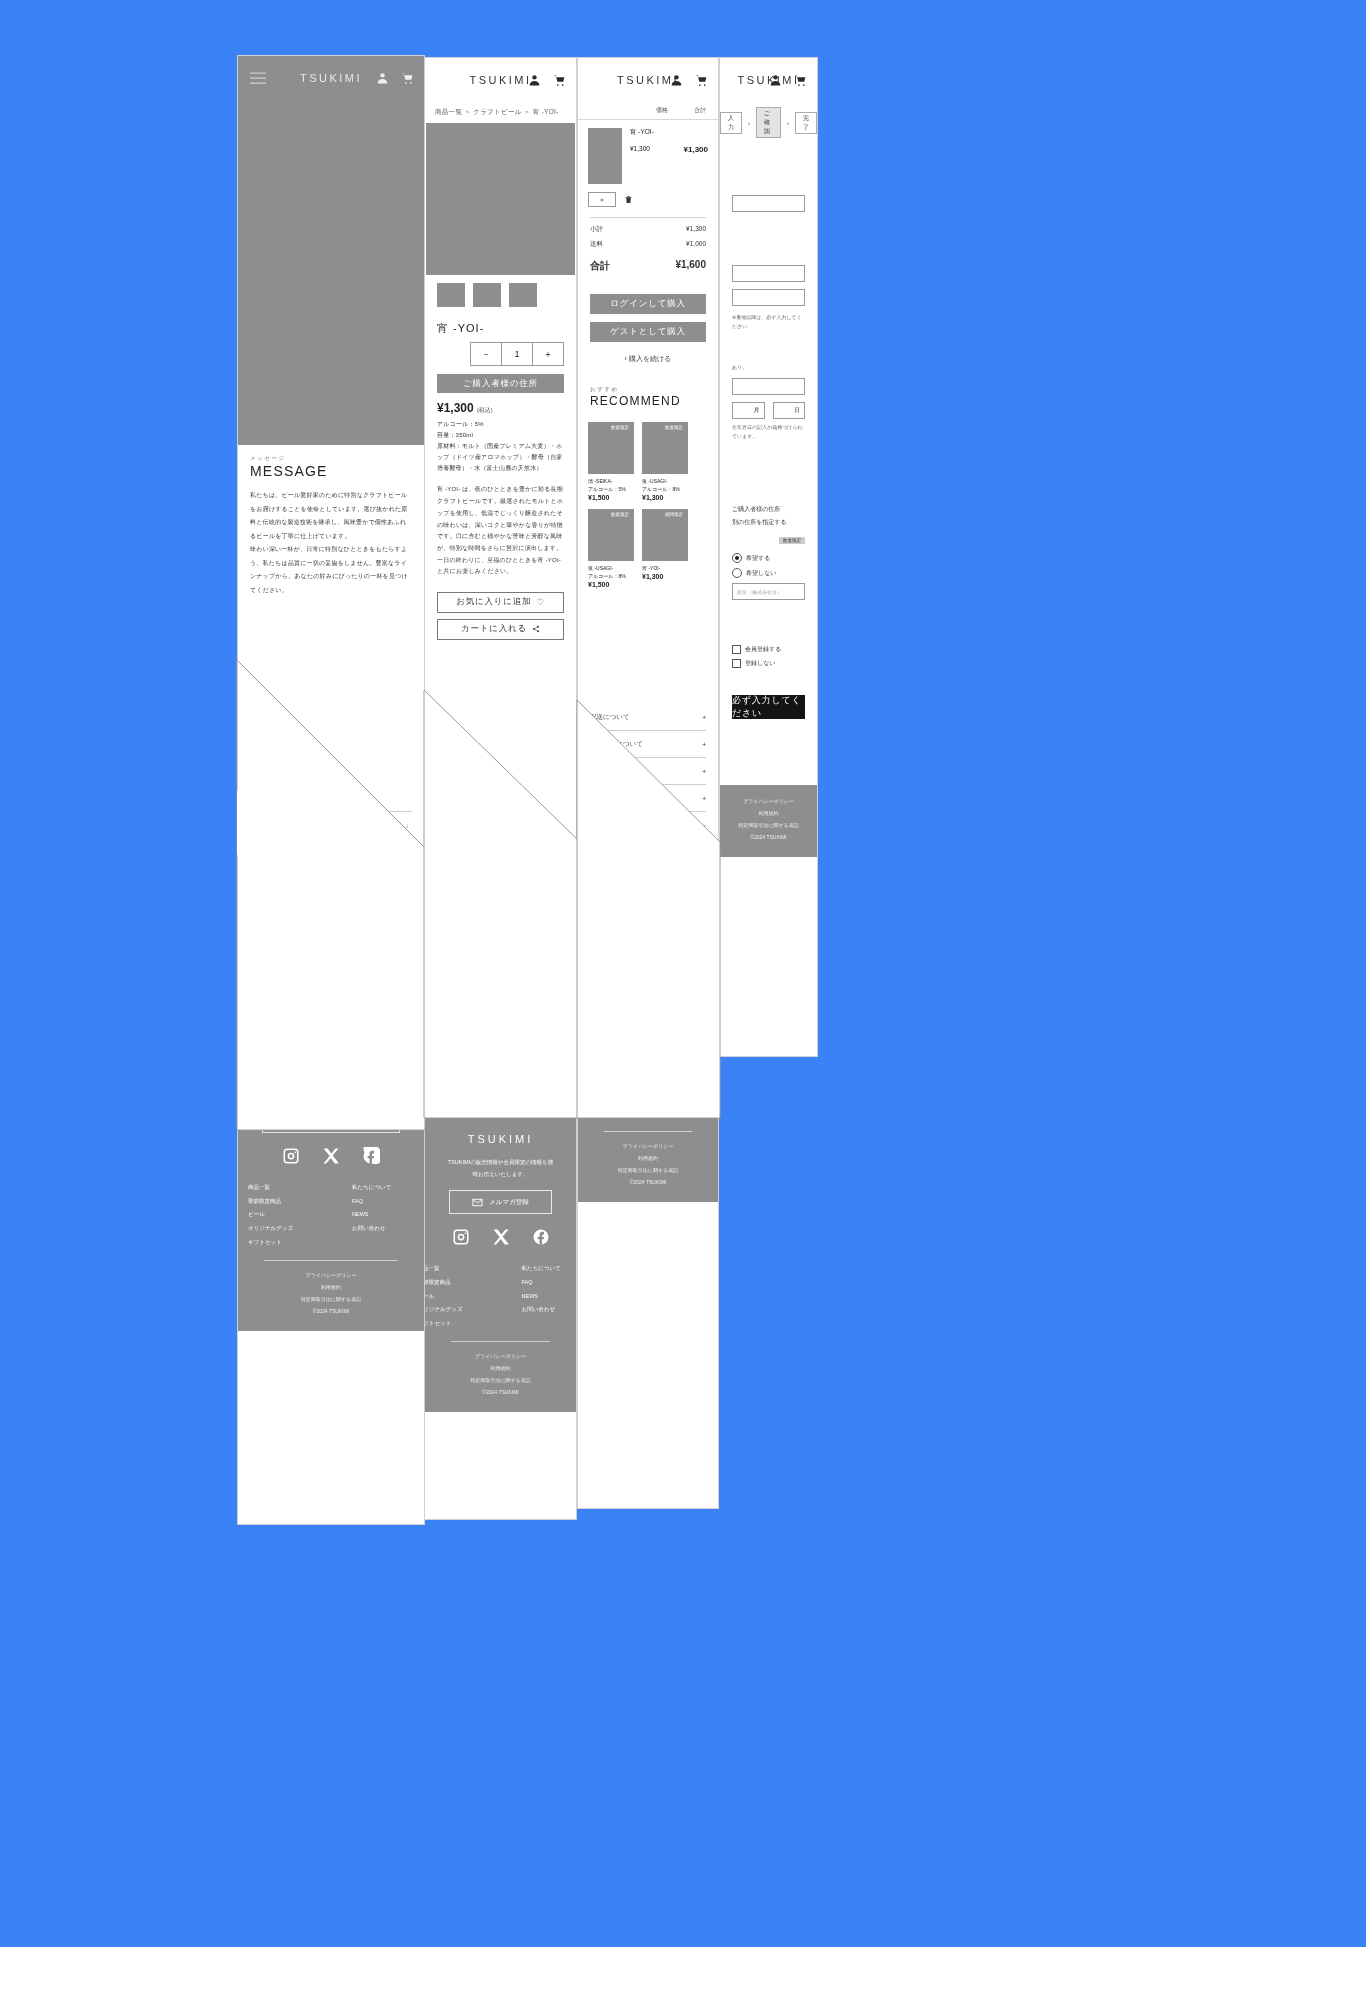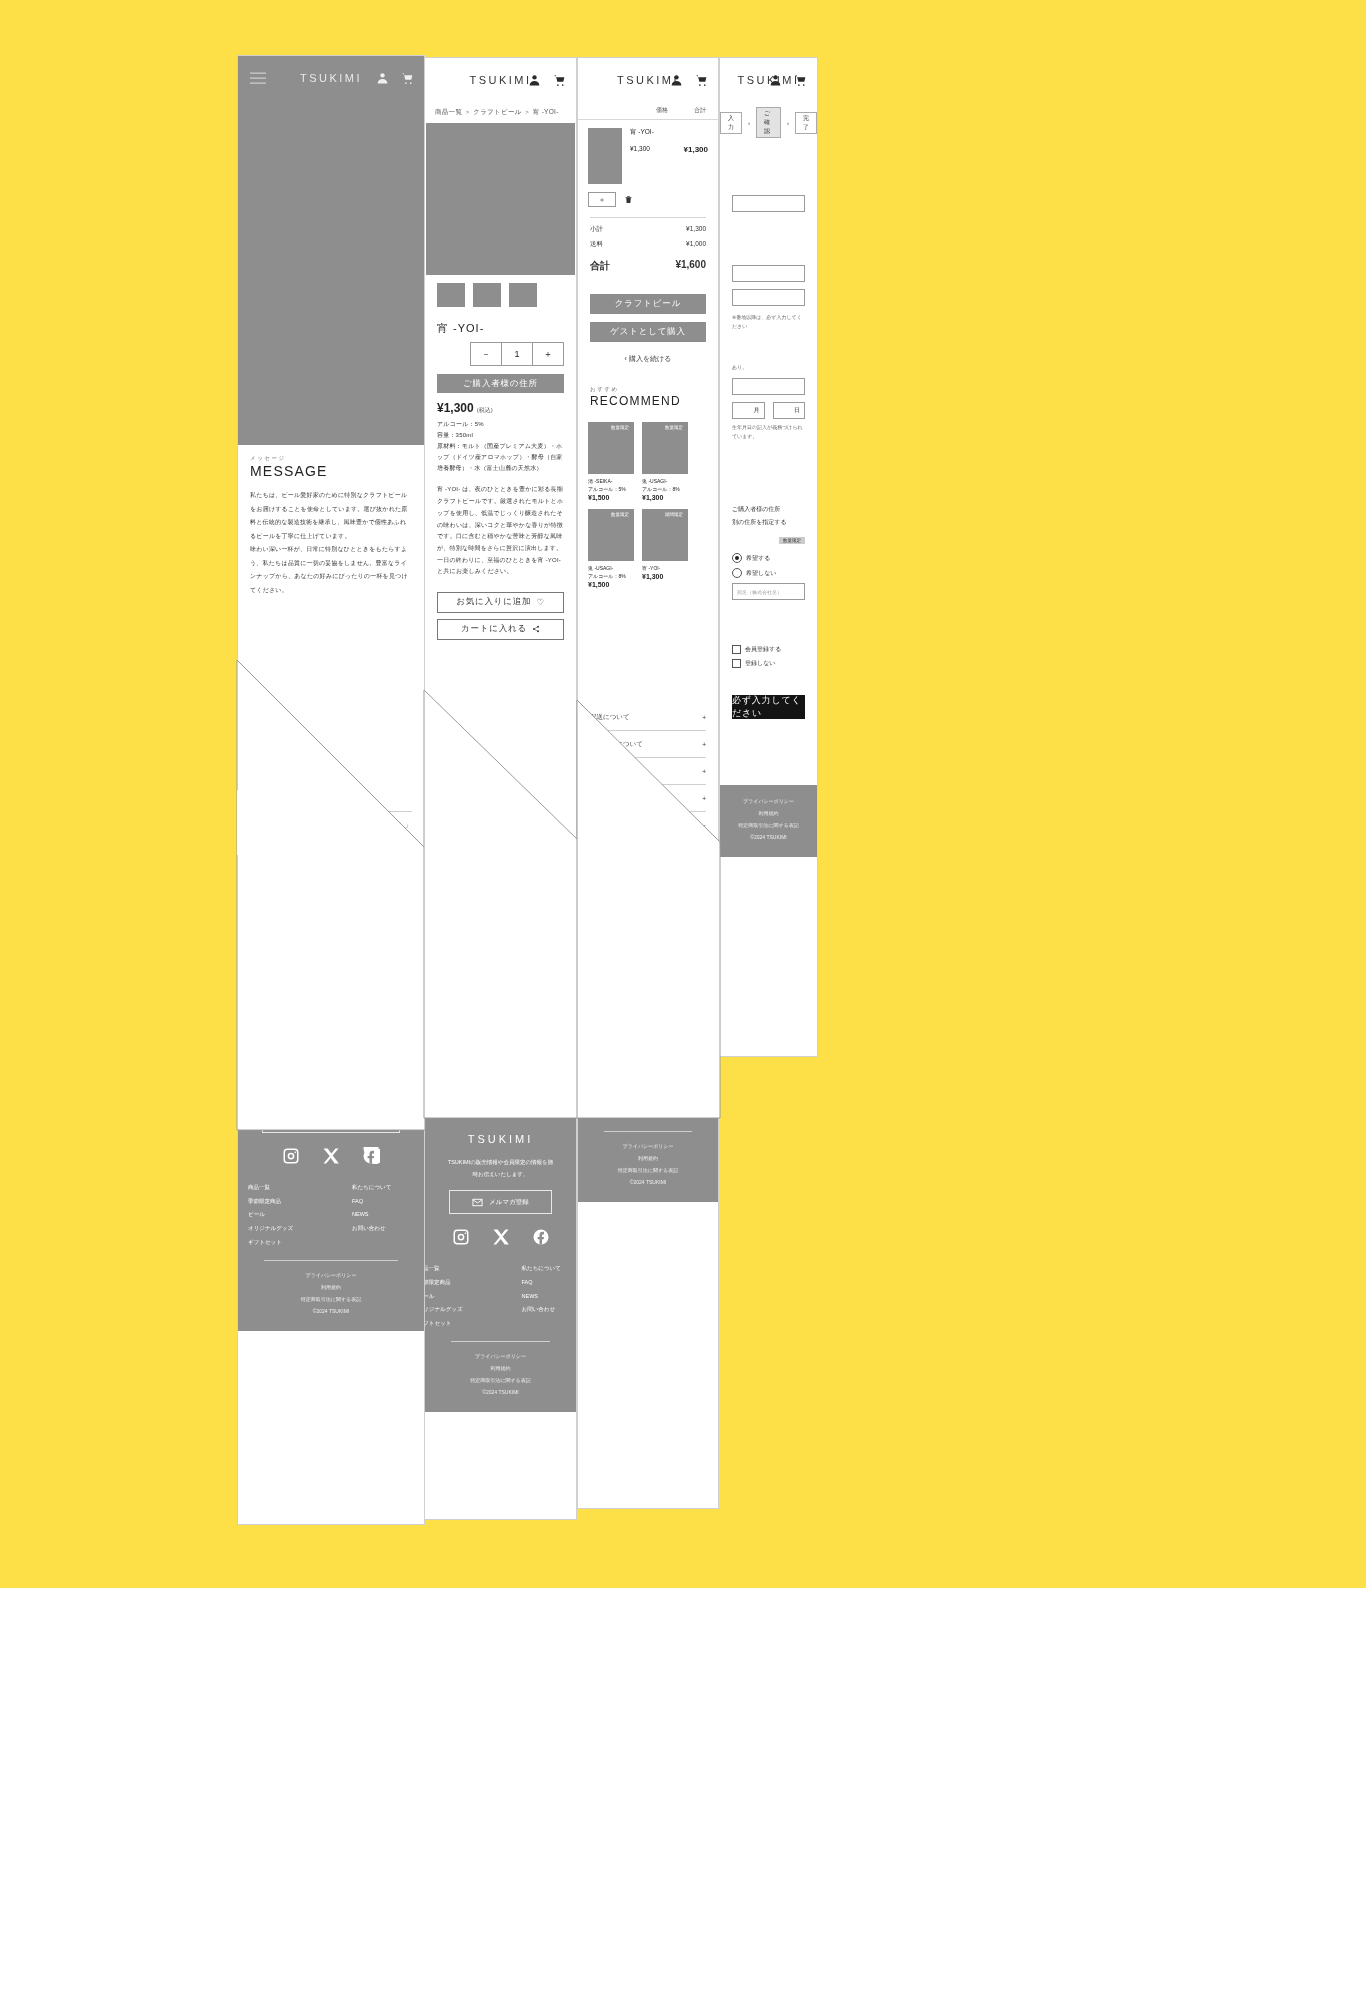--- a/index.html
+++ b/index.html
@@ -1,17 +1,17 @@
 <!DOCTYPE html>
 <html lang="ja"><head>
 <meta charset="utf-8">
 <style>
   html,body{margin:0;padding:0;background:#fff;}
   body{font-family:"Liberation Sans","DejaVu Sans",sans-serif;color:#222;}
-  #stage{position:relative;width:1366px;height:1588px;overflow:hidden;background:#fde047;}
+  #stage{position:relative;width:1366px;height:1947px;overflow:hidden;background:#3b82f6;}
 
   .screen{position:absolute;background:#fff;box-sizing:border-box;}
   .screen .inner{position:relative;width:100%;height:100%;overflow:hidden;}
 
   .hdr{position:relative;height:44px;display:flex;align-items:center;justify-content:center;}
   .hdr.gray{background:#8e8e8e;}
   .hdr .brand{font-size:11px;letter-spacing:2.5px;color:#333;}
   .hdr.gray .brand{color:#e9e9e9;}
   .hdr .hicons{position:absolute;right:10px;top:50%;transform:translateY(-50%);display:flex;gap:12px;align-items:center;}
   .hdr .hamb{position:absolute;left:12px;top:50%;transform:translateY(-50%);width:16px;}
@@ -350,21 +350,21 @@
           <span>¥1,300</span>
         </div>
       <div class="cartline">
           <span>送料</span>
           <span>¥1,000</span>
         </div>
       <div class="cartline big">
           <span>合計</span>
           <span>¥1,600</span>
         </div>
-      <div class="btn btn-gray" style="height:20px;margin-top:14px;">クラフトビール</div>
+      <div class="btn btn-gray" style="height:20px;margin-top:14px;">ログインして購入</div>
       <div class="btn btn-gray" style="height:20px;margin-top:8px;">ゲストとして購入</div>
       <div style="font-size:7px;text-align:center;padding:12px 0;color:#333;">‹ <span>購入を続ける</span></div>
       <div class="secLbl">おすすめ</div>
       <div class="secTtl" style="font-size:12px">RECOMMEND</div>
       <div class="recoGrid" id="reco-grid">
           <div class="reco" style="position: relative;">
             <div class="img"></div>
             <span class="badge" style="right: 2px; top: 2px;">数量限定</span>
             <div class="nm" style="white-space: pre-line;">清 -SEIKA-
 アルコール：5%</div>

